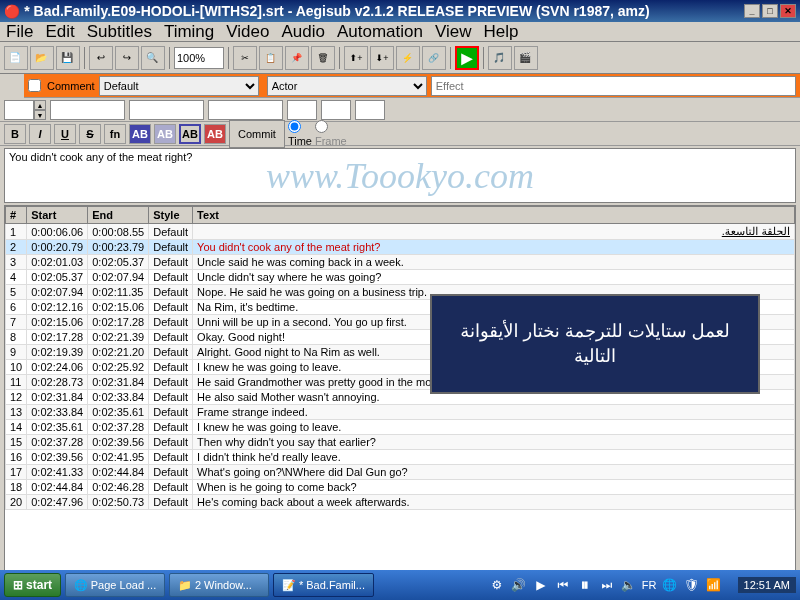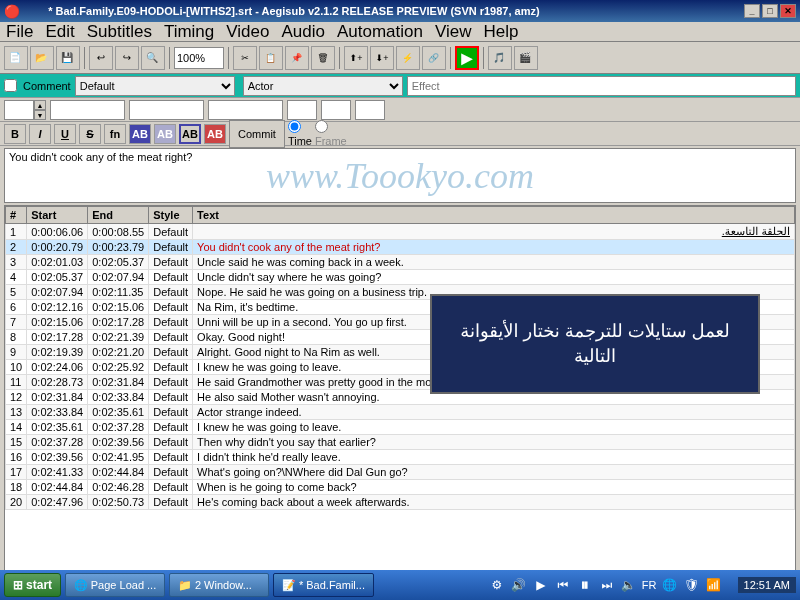--- a/index.html
+++ b/index.html
@@ -60,27 +60,28 @@
       font-size: 11px; padding: 0 2px;
     }
     .tb-btn-green {
       width: 24px; height: 24px; background: #00aa00;
       border: 2px solid red; display: flex; align-items: center; justify-content: center;
       cursor: pointer; font-size: 14px; color: white; font-weight: bold;
     }
 
     
     #subtitle-row1 {
-      background: #14b8a6;
+      background: #f97316;
       height: 24px;
       display: flex;
       align-items: center;
       padding: 0 4px;
       gap: 4px;
       border-bottom: 1px solid #999;
+      margin-left: 24px;
     }
     #subtitle-row1 input[type=checkbox] { margin-right: 2px; }
 
     
     #subtitle-row2 {
       background: #d4d0c8;
       height: 24px;
       display: flex;
       align-items: center;
       padding: 0 4px;
@@ -259,21 +260,21 @@
       height: 540px;
       position: relative;
     }
   </style>
 </head>
 <body>
 
 <div id="titlebar">
   <div class="title">
     <span style="font-size:13px;">🔴</span>
-    <span style="font-size:11px;margin-left:24px;">* Bad.Family.E09-HODOLi-[WITHS2].srt - Aegisub v2.1.2 RELEASE PREVIEW (SVN r1987, amz)</span>
+    <span style="font-size:14px;">* Bad.Family.E09-HODOLi-[WITHS2].srt - Aegisub v2.1.2 RELEASE PREVIEW (SVN r1987, amz)</span>
   </div>
   <div class="win-controls">
     <div class="win-btn">_</div>
     <div class="win-btn">□</div>
     <div class="win-btn" style="background:#d44;">✕</div>
   </div>
 </div>
 
 <div id="menubar">
   <span class="menu-item">File</span>
@@ -466,21 +467,21 @@
             <td>0:02:31.84</td>
             <td>0:02:33.84</td>
             <td>Default</td>
             <td class="text-col">He also said Mother wasn't annoying.</td>
           </tr>
           <tr>
             <td>13</td>
             <td>0:02:33.84</td>
             <td>0:02:35.61</td>
             <td>Default</td>
-            <td class="text-col">Actor strange indeed.</td>
+            <td class="text-col">Frame strange indeed.</td>
           </tr>
           <tr>
             <td>14</td>
             <td>0:02:35.61</td>
             <td>0:02:37.28</td>
             <td>Default</td>
             <td class="text-col">I knew he was going to leave.</td>
           </tr>
           <tr>
             <td>15</td>

